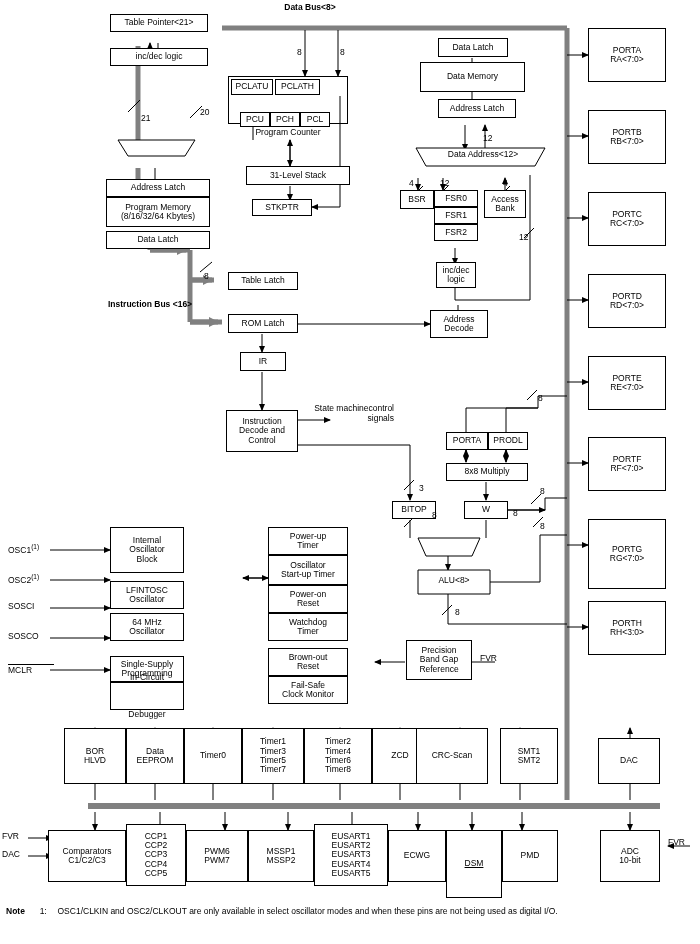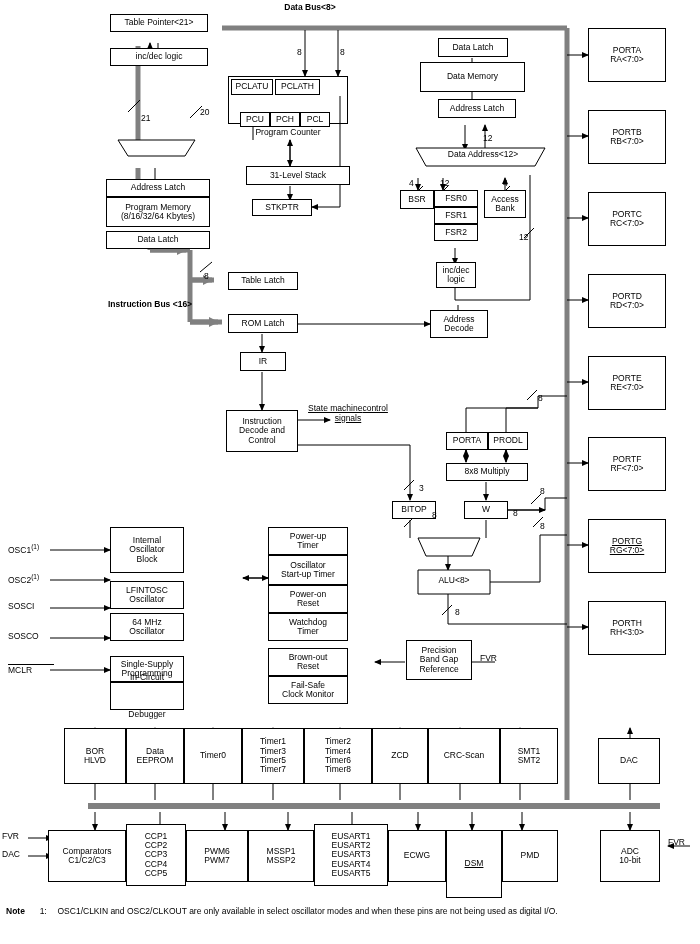--- a/index.html
+++ b/index.html
@@ -346,21 +346,21 @@
     <span class="ln">RD&lt;7:0&gt;</span>
   </div>
   <div class="box multi" style="left:588px;top:356px;width:78px;height:54px;">
     <span class="ln">PORTE</span>
     <span class="ln">RE&lt;7:0&gt;</span>
   </div>
   <div class="box multi" style="left:588px;top:437px;width:78px;height:54px;">
     <span class="ln">PORTF</span>
     <span class="ln">RF&lt;7:0&gt;</span>
   </div>
-  <div class="box multi" style="left:588px;top:519px;width:78px;height:54px;text-decoration:underline;">
+  <div class="box multi" style="left:588px;top:519px;width:78px;height:70px;">
     <span class="ln">PORTG</span>
     <span class="ln">RG&lt;7:0&gt;</span>
   </div>
   <div class="box multi" style="left:588px;top:601px;width:78px;height:54px;">
     <span class="ln">PORTH</span>
     <span class="ln">RH&lt;3:0&gt;</span>
   </div>
 
   <div class="box multi" style="left:126px;top:728px;width:58px;height:56px;">
       <span class="ln">Data</span>
@@ -377,21 +377,21 @@
       <span class="ln">Timer5</span>
       <span class="ln">Timer7</span>
     </div>
   <div class="box multi" style="left:304px;top:728px;width:68px;height:56px;">
       <span class="ln">Timer2</span>
       <span class="ln">Timer4</span>
       <span class="ln">Timer6</span>
       <span class="ln">Timer8</span>
     </div>
   <div class="box multi" style="left:372px;top:728px;width:56px;height:56px;">ZCD</div>
-  <div class="box multi" style="left:428px;top:728px;width:72px;height:56px;">CRC-Scan</div>
+  <div class="box multi" style="left:416px;top:728px;width:72px;height:56px;">CRC-Scan</div>
   <div class="box multi" style="left:500px;top:728px;width:58px;height:56px;">
       <span class="ln">SMT1</span>
       <span class="ln">SMT2</span>
     </div>
   <div class="box multi" style="left:598px;top:738px;width:62px;height:46px;">DAC</div>
 
   <div class="box multi" style="left:48px;top:830px;width:78px;height:52px;">
       <span class="ln">Comparators</span>
       <span class="ln">C1/C2/C3</span>
     </div>
@@ -421,21 +421,21 @@
   <div class="box multi" style="left:446px;top:830px;width:56px;height:68px;text-decoration:underline;">DSM</div>
   <div class="box multi" style="left:502px;top:830px;width:56px;height:52px;">PMD</div>
   <div class="box multi" style="left:600px;top:830px;width:60px;height:52px;">
       <span class="ln">ADC</span>
       <span class="ln">10-bit</span>
     </div>
 
   <div class="lbl bold" style="left:250px;top:3px;width:120px;">Data Bus&lt;8&gt;</div>
   <div class="lbl bold" style="left:108px;top:300px;width:118px;text-align:left;">Instruction Bus &lt;16&gt;</div>
   <div class="lbl" style="left:424px;top:150px;width:118px;">Data Address&lt;12&gt;</div>
-  <div class="lbl" style="left:302px;top:404px;width:92px;text-align:center;text-decoration:underline;"><span class="ln">State machine</span><span class="ln">control signals</span></div>
+  <div class="lbl" style="left:302px;top:404px;width:92px;text-align:right;"><span class="ln">State machine</span><span class="ln">control signals</span></div>
 
   <div class="nb" style="left:141px;top:113px;">21</div>
   <div class="nb" style="left:200px;top:107px;">20</div>
   <div class="nb" style="left:204px;top:271px;">8</div>
   <div class="nb" style="left:297px;top:47px;">8</div>
   <div class="nb" style="left:340px;top:47px;">8</div>
   <div class="nb" style="left:483px;top:133px;">12</div>
   <div class="nb" style="left:409px;top:178px;">4</div>
   <div class="nb" style="left:440px;top:178px;">12</div>
   <div class="nb" style="left:503px;top:178px;">4</div>

